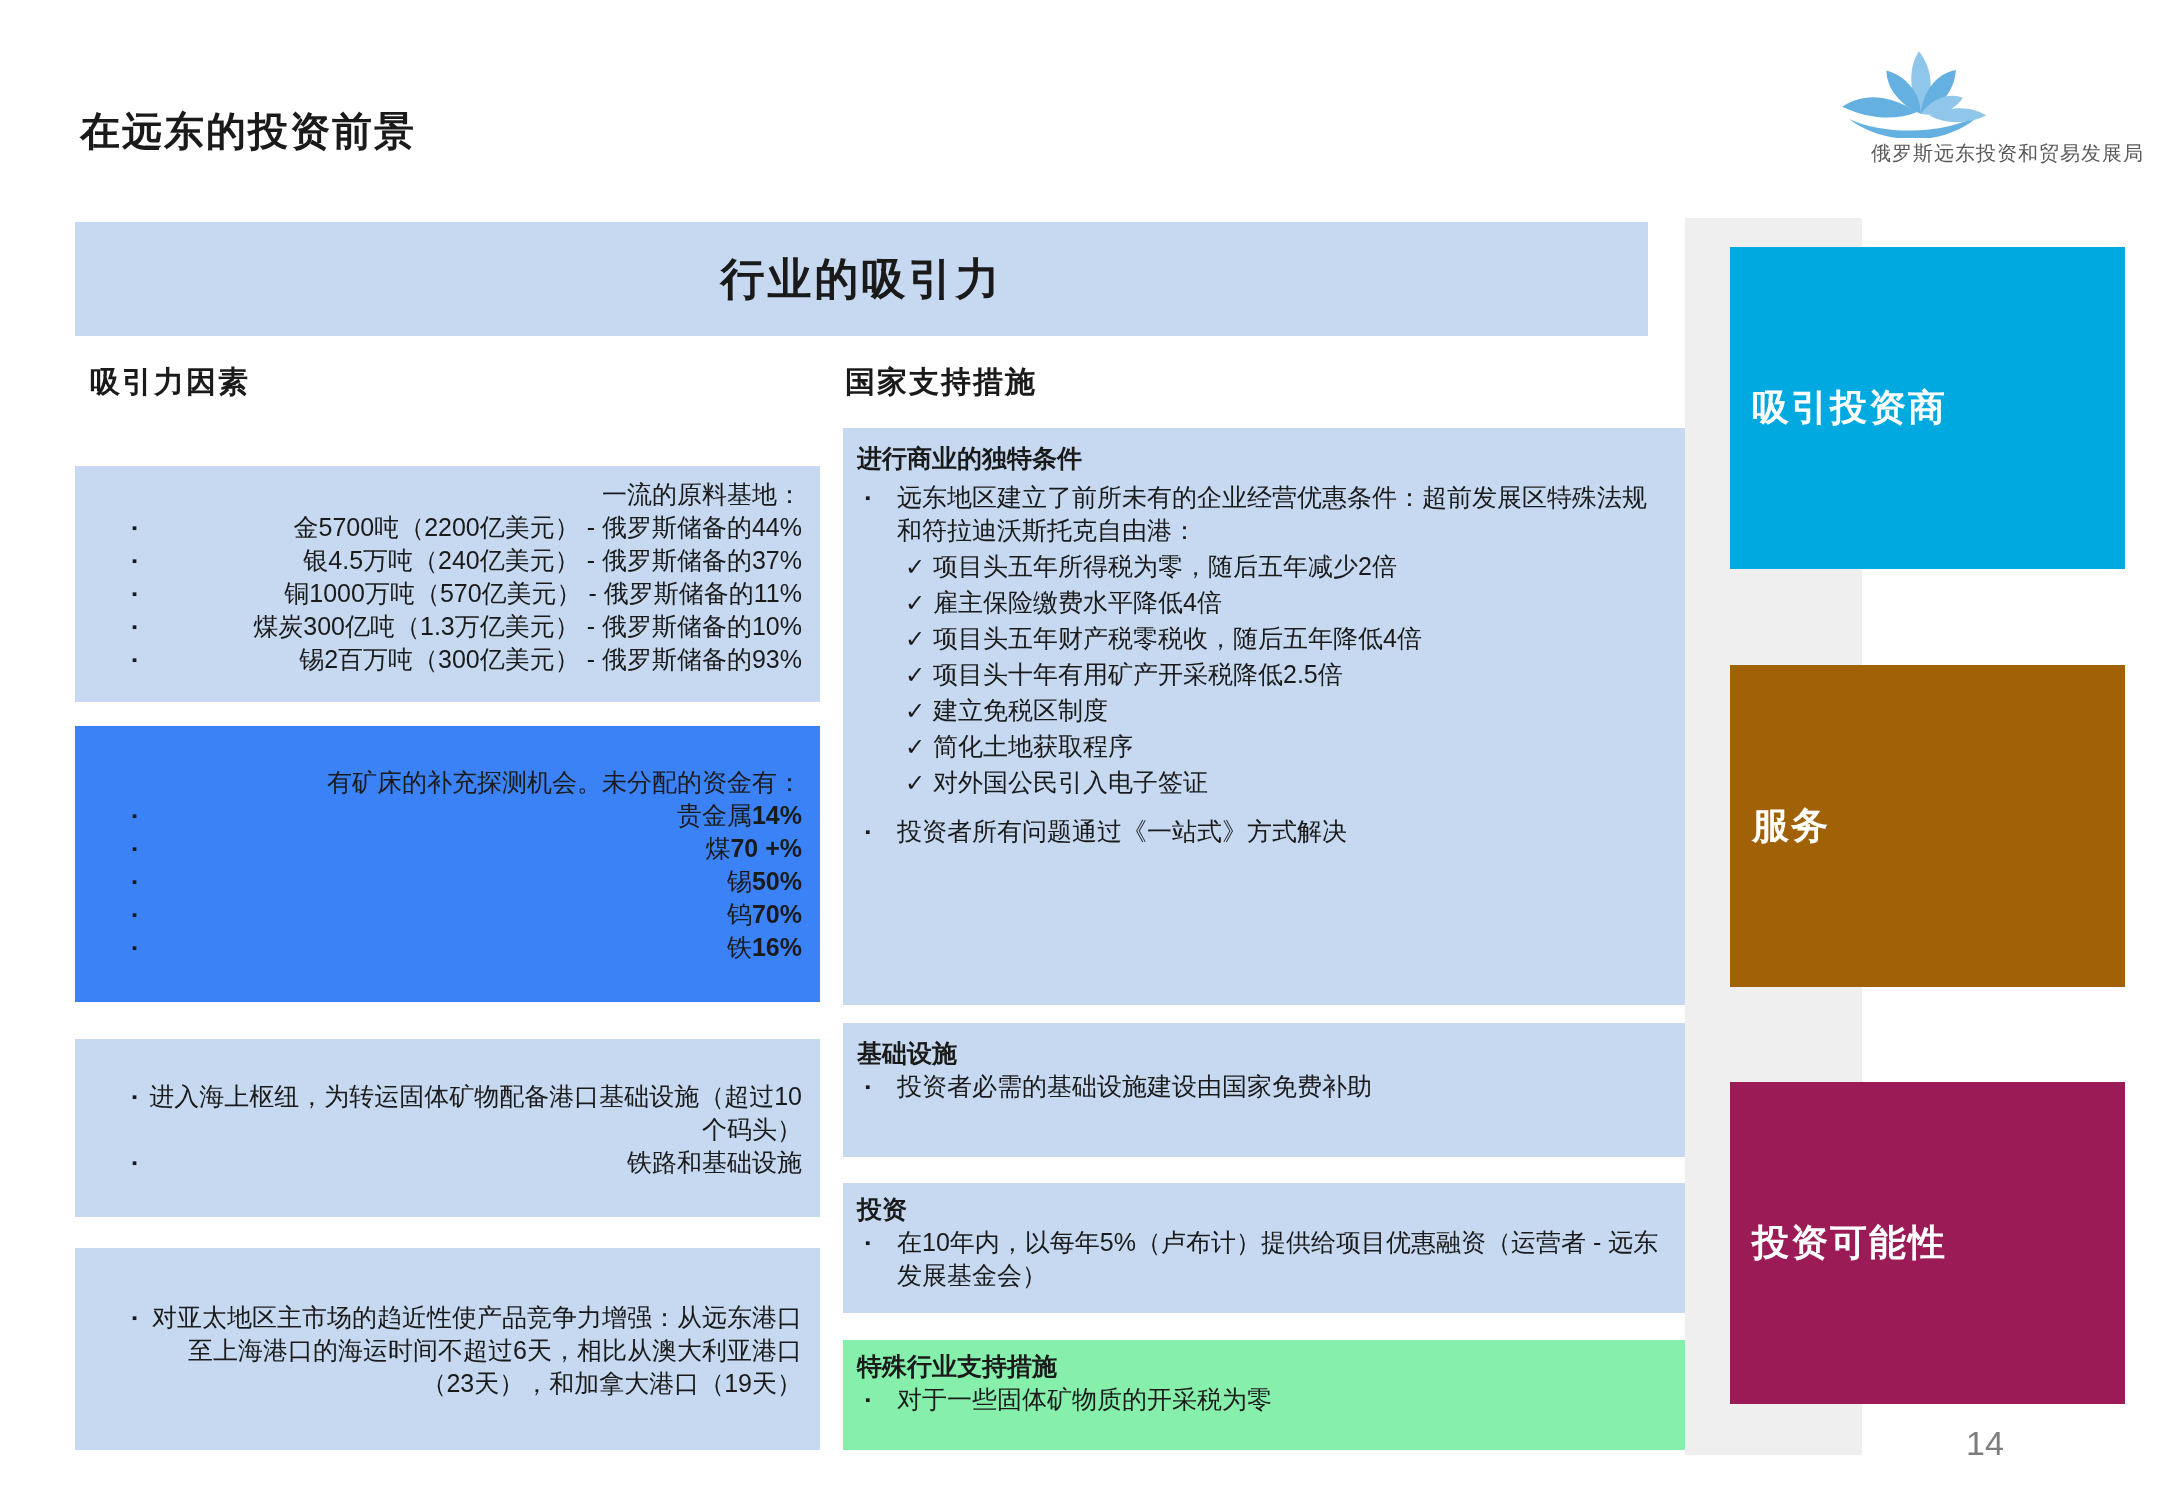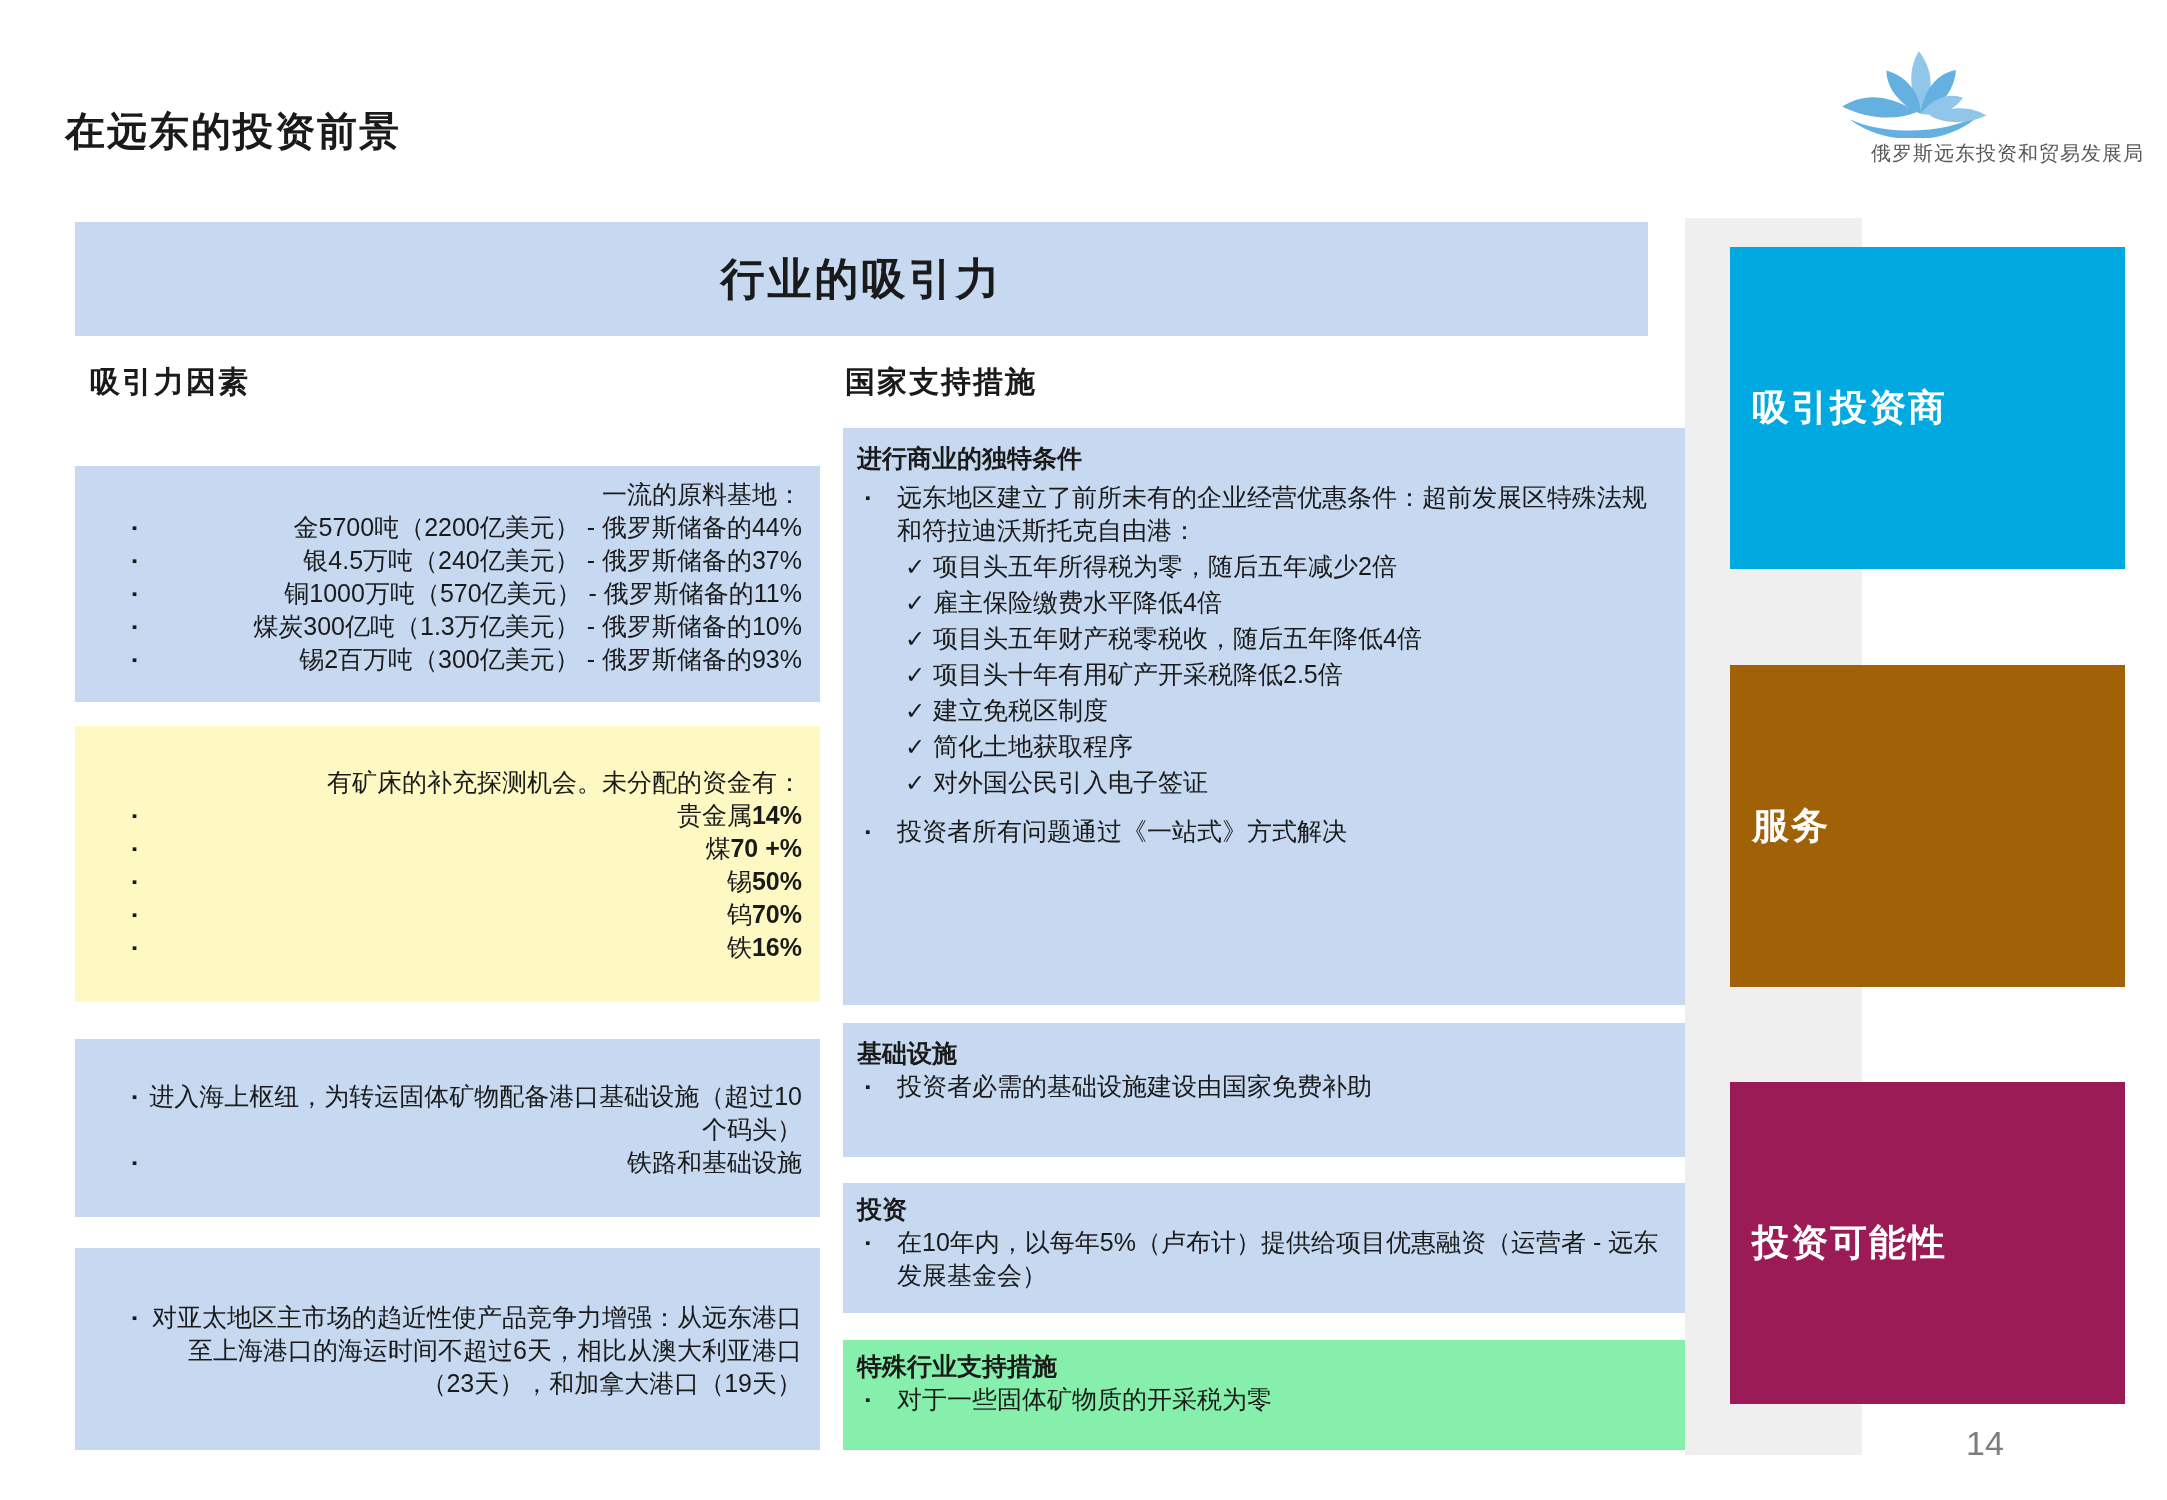--- a/index.html
+++ b/index.html
@@ -1,21 +1,21 @@
 <!DOCTYPE html>
 <html><head>
 <meta charset="utf-8">
 <style>
   html,body{margin:0;padding:0;background:#ffffff;}
   body{font-family:"Liberation Sans","DejaVu Sans",sans-serif;color:#1a1a1a;}
   #slide{position:relative;width:2167px;height:1500px;background:#ffffff;overflow:hidden;}
   .abs{position:absolute;}
 
   
-  .page-title{left:65px;top:104px;font-size:40px;font-weight:700;letter-spacing:2px;}
+  .page-title{left:80px;top:104px;font-size:40px;font-weight:700;letter-spacing:2px;}
   .logo-wrap{left:1816px;top:38px;width:330px;}
   .logo-svg{display:block;margin-left:12px;width:178px;height:100px;}
   .logo-caption{display:block;width:328px;text-align:right;font-size:20px;color:#595959;margin-top:2px;letter-spacing:1px;}
 
   
   .banner{left:75px;top:222px;width:1573px;height:114px;display:flex;align-items:center;justify-content:center;font-size:44px;font-weight:700;letter-spacing:3px;}
 
   
   .col-heading{font-size:30px;font-weight:700;letter-spacing:2px;}
   .heading-left{left:90px;top:362px;}
@@ -94,21 +94,21 @@
     <div class="brow">
       <span class="bm">▪</span>
       <span class="btext">煤炭300亿吨（1.3万亿美元） - 俄罗斯储备的10%</span>
     </div>
     <div class="brow">
       <span class="bm">▪</span>
       <span class="btext">锡2百万吨（300亿美元） - 俄罗斯储备的93%</span>
     </div>
   </div>
 
-  <div class="abs cbox lbox vcenter" style="top: 726px; height: 276px; background-color: #fef9c3;">
+  <div class="abs cbox lbox vcenter" style="top: 726px; height: 276px; background-color: #3b82f6;">
     <div class="box-title">有矿床的补充探测机会。未分配的资金有：</div>
     <div class="brow">
       <span class="bm">▪</span>
       <span class="btext"><span>贵金属</span><span class="num">14%</span></span>
     </div>
     <div class="brow">
       <span class="bm">▪</span>
       <span class="btext"><span>煤</span><span class="num">70 +%</span></span>
     </div>
     <div class="brow">

